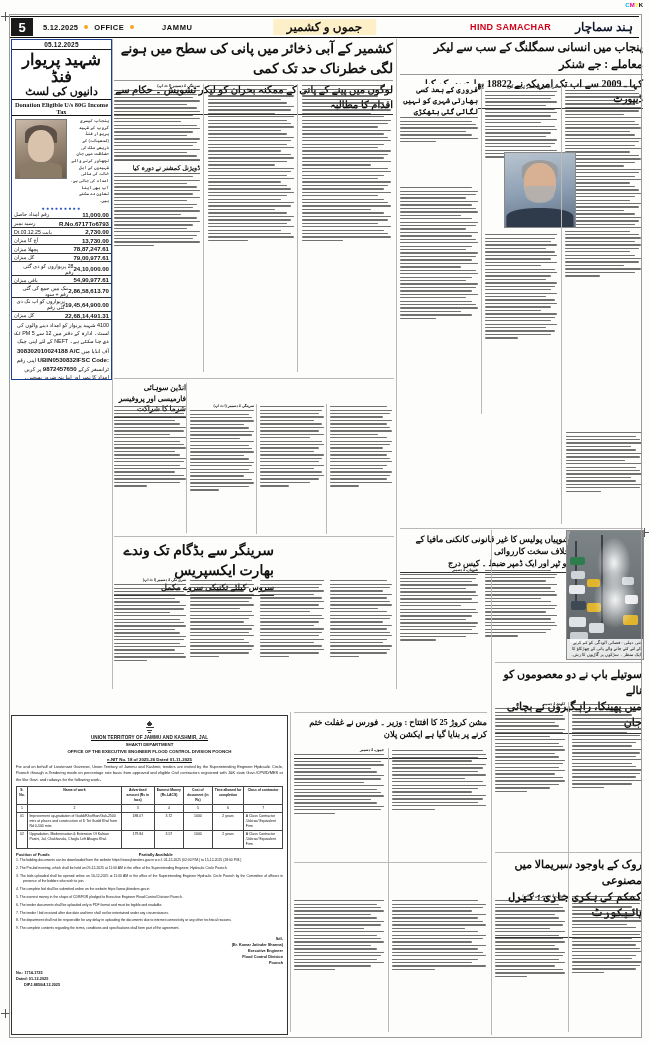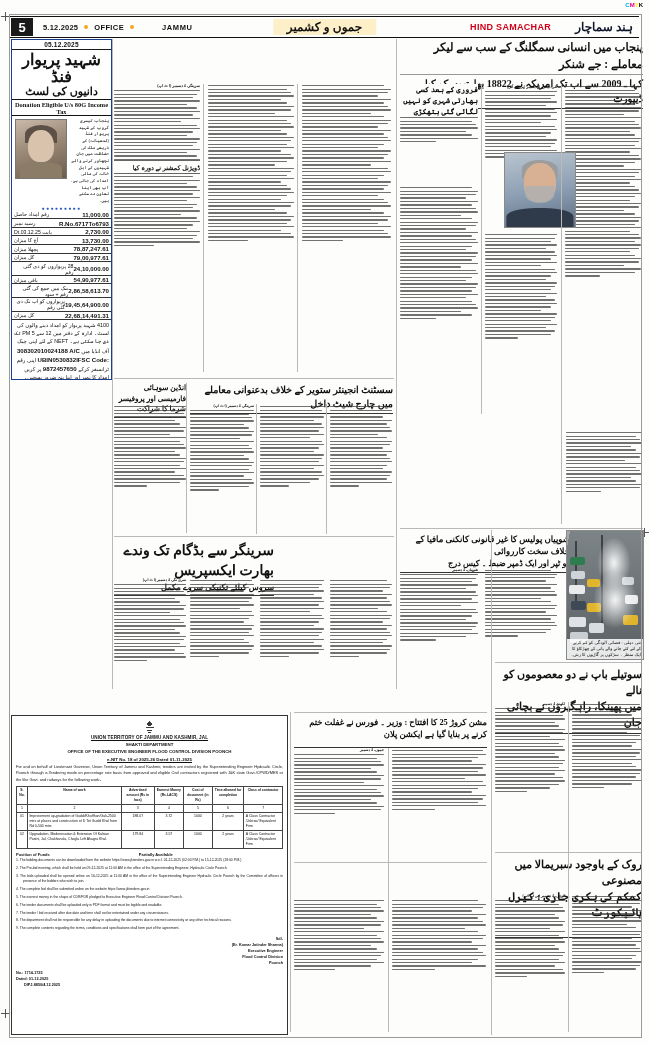--- a/index.html
+++ b/index.html
@@ -193,20 +193,24 @@
       <b>A/C</b>
       <b>308302010024188</b>
       <b>IFSC Code:</b><b>UBIN0530832</b>
       <span>اپنی رقم ٹرانسفر کرکے</span>
       <b>9872457650</b>
       <span>پر کریں امداد کا نمبر اور اپنا پتہ ضرور بھیجیں۔</span>
     </div>
 
   </div>
 
+  <div class="col" style="left:114px;top:39px;width:279px;">
+    <div class="hl" style="font-size:13.5px;border-bottom:1px solid #999;padding-bottom:2px;">کشمیر کے آبی ذخائر میں پانی کی سطح میں ہونے لگی خطرناک حد تک کمی</div>
+    <div class="hl" style="font-size:10px;margin-top:2px;border-bottom:1.2px solid #333;padding-bottom:2px;">لوگوں میں پینے کے پانی کے ممکنہ بحران کو لیکر تشویش ۔ حکام سے اقدام کا مطالبہ</div>
+  </div>
 
   <div class="col body-lines" style="left:114px;top:83px;width:86px;height:290px;">
     <div class="ur" style="font-size:3.9px;font-weight:bold;margin-bottom:2px;">سرینگر، 4 دسمبر (ا ٹ اپ)</div>
     <i class="s1"></i>
       <i class="s3"></i>
       <i class="s2"></i>
       <i class="s1"></i>
       <i class="s4"></i>
       <i class="s3"></i>
       <i class="s1"></i>
@@ -546,23 +550,20 @@
       <i class="s5"></i>
       <i class="s2"></i>
       <i class="last"></i>
   </div>
 
   <div class="rule-v" style="left:481px;top:84px;height:330px;"></div>
   <div class="rule-v" style="left:561px;top:84px;height:440px;"></div>
 
   <div class="rule-h" style="left:114px;top:378px;width:280px;"></div>
 
-  <div class="col" style="left:190px;top:383px;width:203px;">
-    <div class="hl" style="font-size:9.6px;border-bottom:1.1px solid #333;padding-bottom:2px;">سسٹنٹ انجینئر ستویر کے خلاف بدعنوانی معاملے میں چارج شیٹ داخل</div>
-  </div>
   <div class="col" style="left:114px;top:383px;width:72px;">
     <div class="hl" style="font-size:7.4px;border-bottom:1.1px solid #333;padding-bottom:2px;">انڈین سوہائی فارمیسی اور پروفیسر شرما کا شراکت</div>
   </div>
 
   <div class="col body-lines" style="left:190px;top:404px;width:64px;height:128px;">
     <div class="ur" style="font-size:3.7px;font-weight:bold;margin-bottom:2px;">سرینگر، 4 دسمبر (ا ٹ اپ)</div>
     <i class="s1"></i>
       <i class="s2"></i>
       <i class="s3"></i>
       <i class="s1"></i>
@@ -986,21 +987,21 @@
       <i class="s3"></i>
       <i class="s2"></i>
       <i class="last"></i>
   </div>
 
   <div class="rule-v" style="left:491px;top:530px;height:505px;"></div>
   <div class="rule-v" style="left:568px;top:702px;height:330px;"></div>
 
   <div class="rule-h" style="left:294px;top:712px;width:193px;"></div>
   <div class="col" style="left:294px;top:717px;width:193px;">
-    <div class="hl" style="font-size:8.4px;border-bottom:1.1px solid #333;padding-bottom:6px;">مشن کروڑ 25 کا افتتاح : وزیر ۔ فورس نے غفلت ختم کرنے پر بنایا گیا ہے ایکشن پلان</div>
+    <div class="hl" style="font-size:8.4px;border-bottom:1.1px solid #333;padding-bottom:17px;">مشن کروڑ 25 کا افتتاح : وزیر ۔ فورس نے غفلت ختم کرنے پر بنایا گیا ہے ایکشن پلان</div>
   </div>
   <div class="col body-lines" style="left:294px;top:748px;width:90px;height:110px;">
     <div class="ur" style="font-size:3.7px;font-weight:bold;margin-bottom:2px;">جموں، 4 دسمبر</div>
     <i class="s1"></i>
       <i class="s2"></i>
       <i class="s3"></i>
       <i class="s1"></i>
       <i class="s4"></i>
       <i class="s2"></i>
       <i class="s1"></i>

